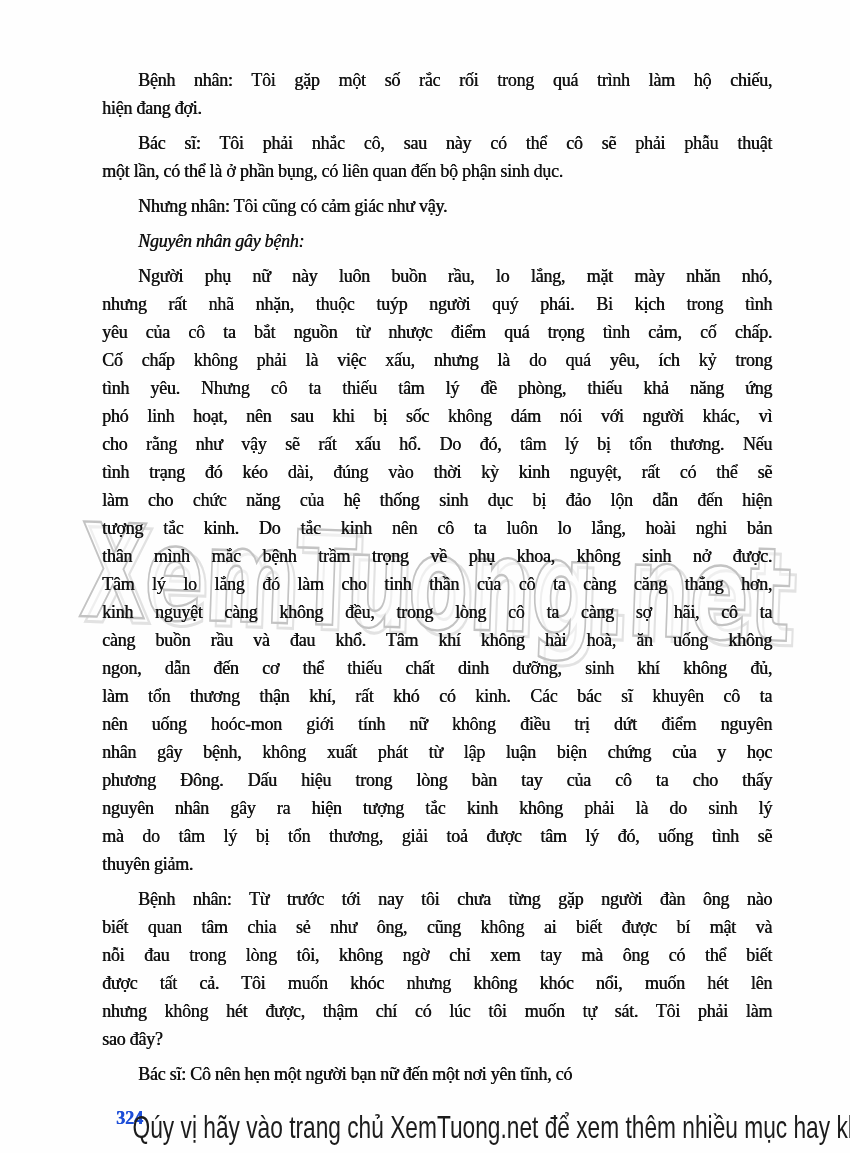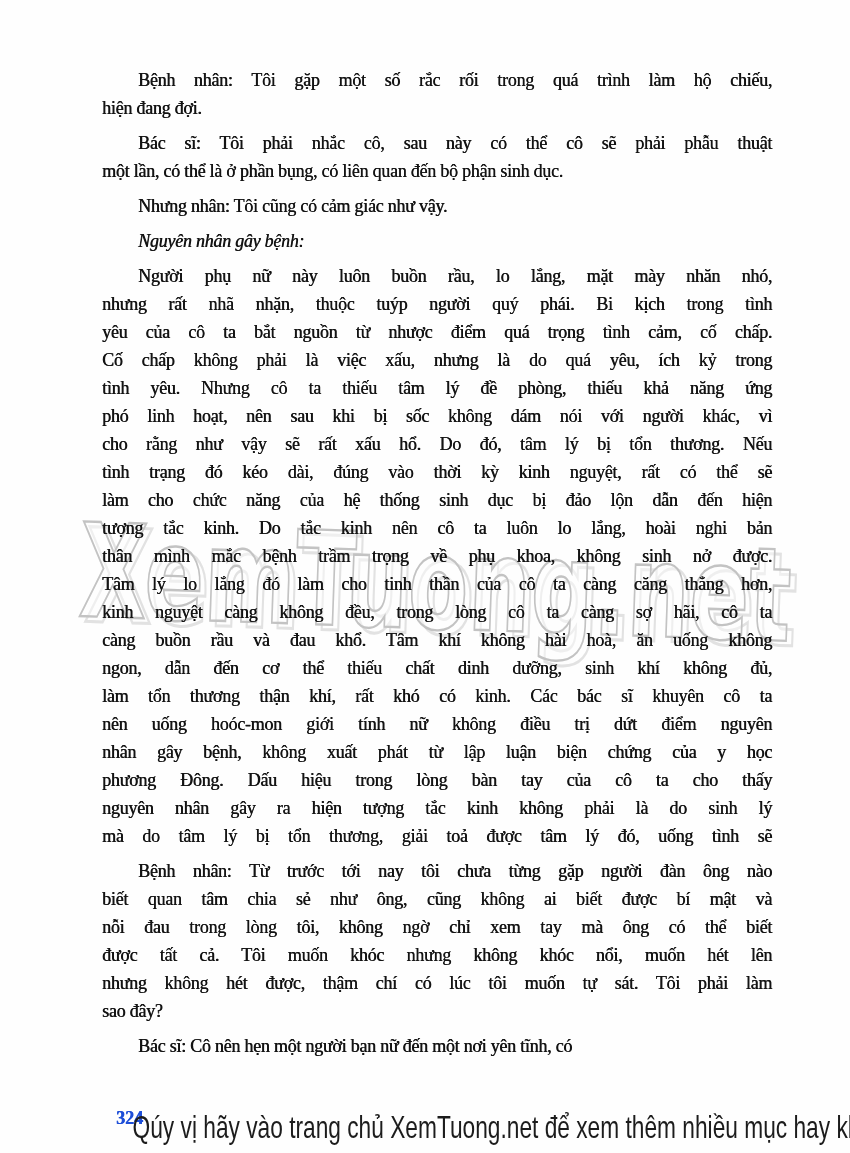--- a/index.html
+++ b/index.html
@@ -131,20 +131,21 @@
         <div class="line">Tâm lý lo lắng đó làm cho tinh thần của cô ta càng căng thẳng hơn,</div>
         <div class="line">kinh nguyệt càng không đều, trong lòng cô ta càng sợ hãi, cô ta</div>
         <div class="line">càng buồn rầu và đau khổ. Tâm khí không hài hoà, ăn uống không</div>
         <div class="line">ngon, dẫn đến cơ thể thiếu chất dinh dưỡng, sinh khí không đủ,</div>
         <div class="line">làm tổn thương thận khí, rất khó có kinh. Các bác sĩ khuyên cô ta</div>
         <div class="line">nên uống hoóc-mon giới tính nữ không điều trị dứt điểm nguyên</div>
         <div class="line">nhân gây bệnh, không xuất phát từ lập luận biện chứng của y học</div>
         <div class="line">phương Đông. Dấu hiệu trong lòng bàn tay của cô ta cho thấy</div>
         <div class="line">nguyên nhân gây ra hiện tượng tắc kinh không phải là do sinh lý</div>
         <div class="line">mà do tâm lý bị tổn thương, giải toả được tâm lý đó, uống tình sẽ</div>
+        <div class="line last">thuyên giảm.</div>
       </div>
       <div class="para">
         <div class="line first">Bệnh nhân: Từ trước tới nay tôi chưa từng gặp người đàn ông nào</div>
         <div class="line">biết quan tâm chia sẻ như ông, cũng không ai biết được bí mật và</div>
         <div class="line">nỗi đau trong lòng tôi, không ngờ chỉ xem tay mà ông có thể biết</div>
         <div class="line">được tất cả. Tôi muốn khóc nhưng không khóc nổi, muốn hét lên</div>
         <div class="line">nhưng không hét được, thậm chí có lúc tôi muốn tự sát. Tôi phải làm</div>
         <div class="line last">sao đây?</div>
       </div>
       <div class="para">

